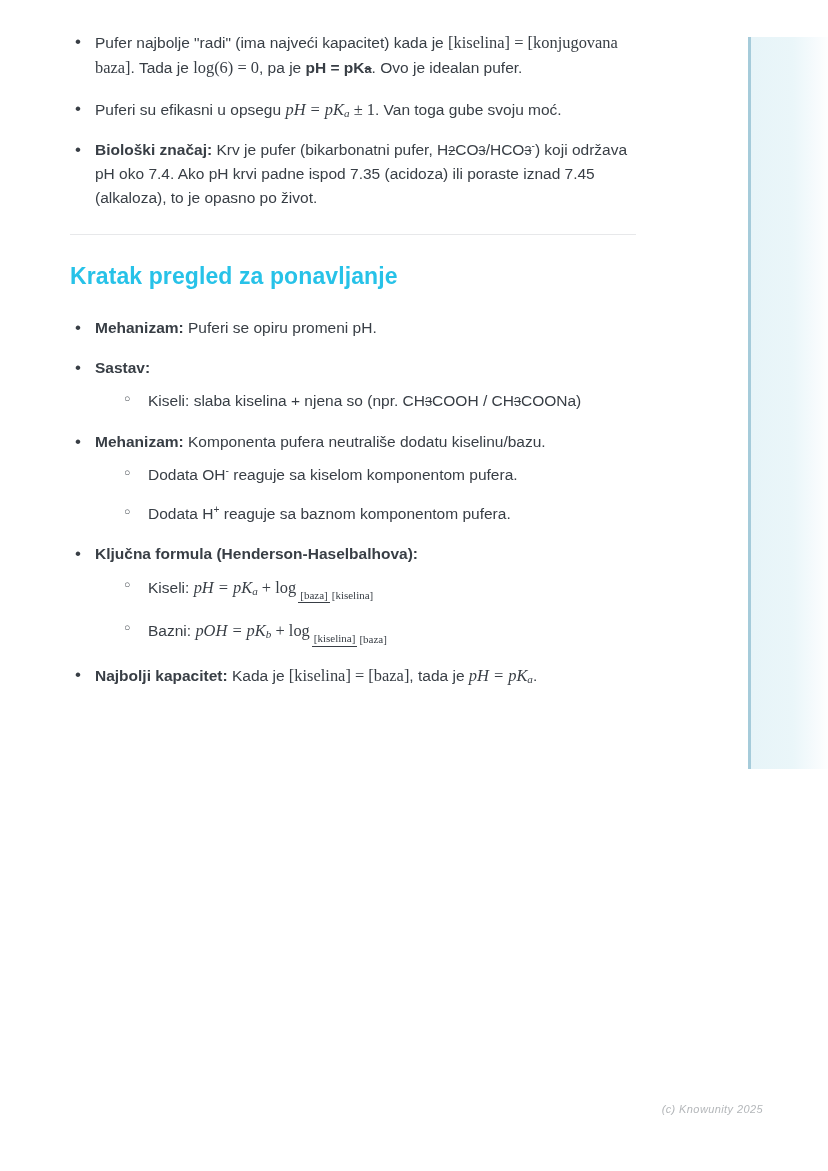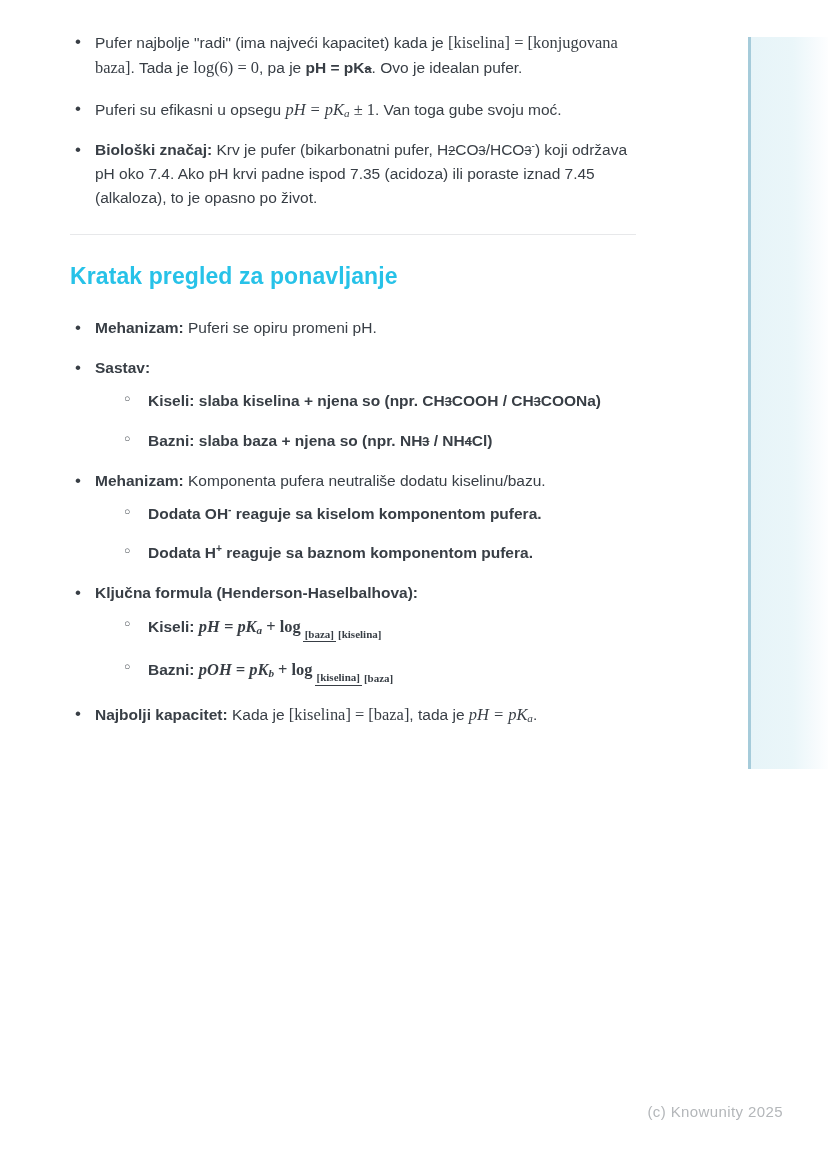--- a/index.html
+++ b/index.html
@@ -10,38 +10,38 @@
     color:#383e45;
     -webkit-font-smoothing:antialiased;
   }
   .page{position:absolute;inset:0;}
   .content{position:absolute;left:70px;top:30px;width:566px;}
   ul{list-style:none;margin:0;padding:0;}
   li{position:relative;font-size:15.5px;line-height:1.55;}
   li.b{padding-left:25px;margin-bottom:16px;}
   li.b::before{content:"\2022";position:absolute;left:5px;top:-1px;font-size:17px;color:#383e45;}
   ul.nest{margin:9px 0 4px 0;}
-  li.sb{padding-left:26px;margin-left:27px;margin-bottom:15px;font-weight:bold;}
+  li.sb{padding-left:26px;margin-left:27px;margin-bottom:15px;}
   li.sb::before{content:"\25CB";position:absolute;left:2px;top:1px;font-size:10.5px;color:#4a5056;}
   .bold{font-weight:700;}
   
   .m{font-family:"Liberation Serif",serif;font-size:1.06em;}
   .mi{font-family:"Liberation Serif",serif;font-style:italic;font-size:1.06em;}
   .msub{font-family:"Liberation Serif",serif;font-style:italic;font-size:0.72em;vertical-align:-0.18em;}
   
   .ss{font-size:0.82em;text-decoration:line-through;}
   sup.s{font-size:0.66em;vertical-align:super;line-height:0;}
   
   .frac{display:inline-flex;flex-direction:row;align-items:center;vertical-align:-0.55em;
         font-family:"Liberation Serif",serif;font-size:11px;line-height:1.25;margin-left:2px;}
   .frac .num{border-bottom:1px solid #383e45;padding:0 2px;}
   .frac .den{padding:0 2px;}
   .divider{border:none;border-top:1px solid #e7e8ea;margin:24px 0 0 0;width:566px;}
   h2.section{font-size:23px;font-weight:700;margin:28px 0 26px 0;letter-spacing:0.1px;}
-  .footer{position:absolute;top:1103px;right:45px;font-size:15px;letter-spacing:0.4px;color:#b4b7ba;}
+  .footer{position:absolute;top:1103px;right:65px;font-size:11px;letter-spacing:0.4px;color:#b4b7ba;font-style:italic;}
   .side-bar{position:absolute;left:748px;top:37px;width:80px;height:732px;
     background:linear-gradient(90deg,#e7f4f8 0%,#eaf6f9 52%,#f7fbfd 82%,#ffffff 100%);
     border-left:3px solid #a5cbda;}
 </style>
 </head>
 <body>
 
 <div class="page">
 
   <div class="side-bar"></div>
@@ -60,21 +60,20 @@
     <hr class="divider">
 
     <h2 class="section" id="section-heading" style="color: rgb(39, 194, 232);">Kratak pregled za ponavljanje</h2>
 
     <ul>
       <li class="b"><span class="bold">Mehanizam:</span><span> Puferi se opiru promeni pH.</span></li>
 
       <li class="b"><span class="bold">Sastav:</span>
         <ul class="nest">
           <li class="sb"><span>Kiseli: slaba kiselina + njena so (npr. CH</span><span class="ss">3</span><span>COOH / CH</span><span class="ss">3</span><span>COONa)</span></li>
-          <li class="sb"><span>Bazni: slaba baza + njena so (npr. NH</span><span class="ss">3</span><span> / NH</span><span class="ss">4</span><span>Cl)</span></li>
         </ul>
       </li>
 
       <li class="b"><span class="bold">Mehanizam:</span><span> Komponenta pufera neutrališe dodatu kiselinu/bazu.</span>
         <ul class="nest">
           <li class="sb"><span>Dodata OH</span><sup class="s">-</sup><span> reaguje sa kiselom komponentom pufera.</span></li>
           <li class="sb"><span>Dodata H</span><sup class="s">+</sup><span> reaguje sa baznom komponentom pufera.</span></li>
         </ul>
       </li>
 

